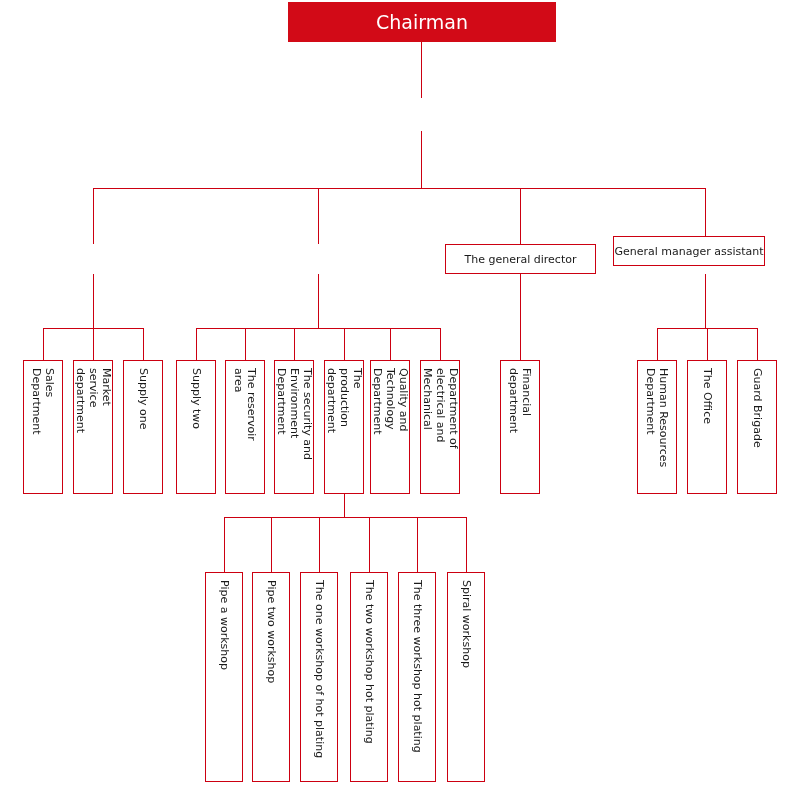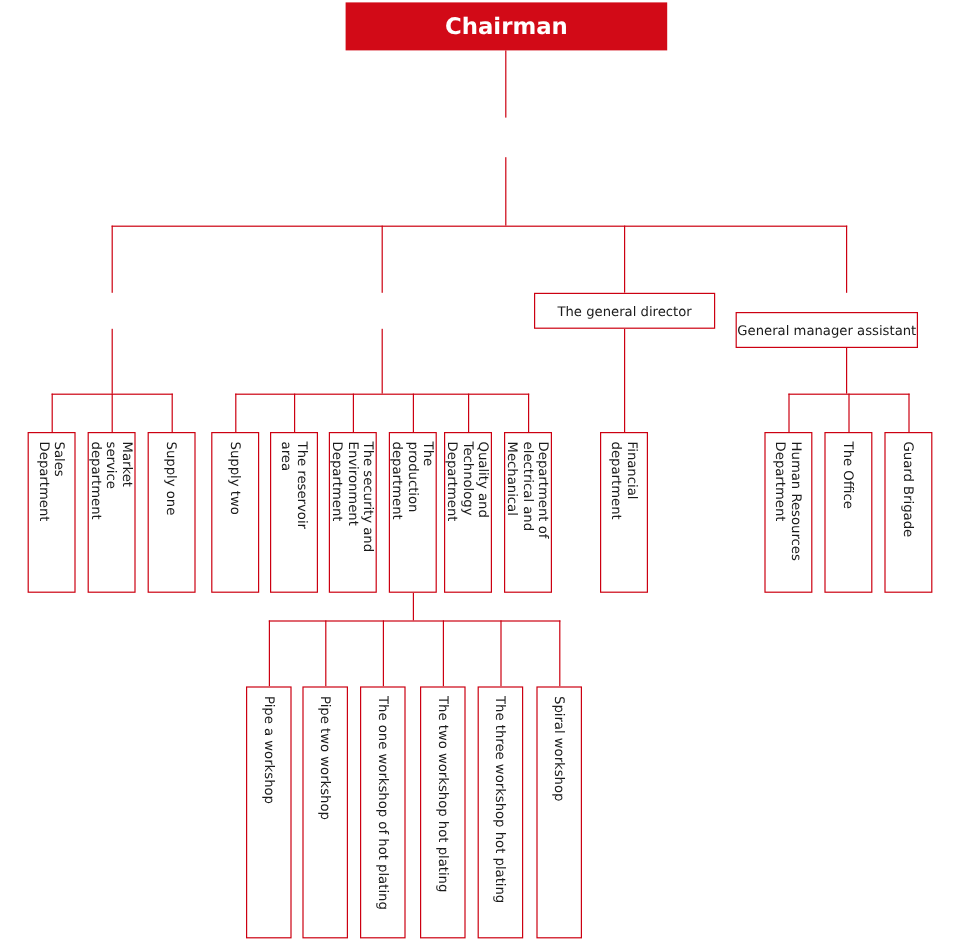--- a/index.html
+++ b/index.html
@@ -32,21 +32,20 @@
   }
   .hnode{
     display:flex;align-items:center;justify-content:center;
     text-align:center;white-space:nowrap;
   }
   .chairman{
     background:var(--chairman-fill);
     border:none;
     color:var(--chairman-text);
     font-size:19px;
-    font-weight:bold;
   }
   .vnode{display:flex;flex-direction:row;justify-content:center;overflow:hidden;}
   .vtext{
     writing-mode:vertical-rl;
     white-space:pre-line;
     padding-top:7px;
     line-height:13px;
     font-size:11px;
   }
 </style>
@@ -88,21 +87,21 @@
   <div class="line h" style="left:93px;top:188px;width:613px"></div>
   <div class="line h" style="left:43px;top:328px;width:101px"></div>
   <div class="line h" style="left:196px;top:328px;width:245px"></div>
   <div class="line h" style="left:657px;top:328px;width:101px"></div>
   <div class="line h" style="left:224px;top:517px;width:243px"></div>
 
   <div class="node hnode chairman" style="left:288px;top:2px;width:268px;height:40px">Chairman</div>
 
 
   <div class="node hnode" style="left:445px;top:244px;width:151px;height:30px">The general director</div>
-  <div class="node hnode" style="left:613px;top:260px;width:152px;height:30px">General manager assistant</div>
+  <div class="node hnode" style="left:613px;top:236px;width:152px;height:30px">General manager assistant</div>
 
   <div class="node vnode" style="left:23px;top:360px;width:40px;height:134px">
     <span class="vtext">Sales
 Department</span>
     </div>
   <div class="node vnode" style="left:73px;top:360px;width:40px;height:134px">
     <span class="vtext">Market
 service
 department</span>
     </div>

